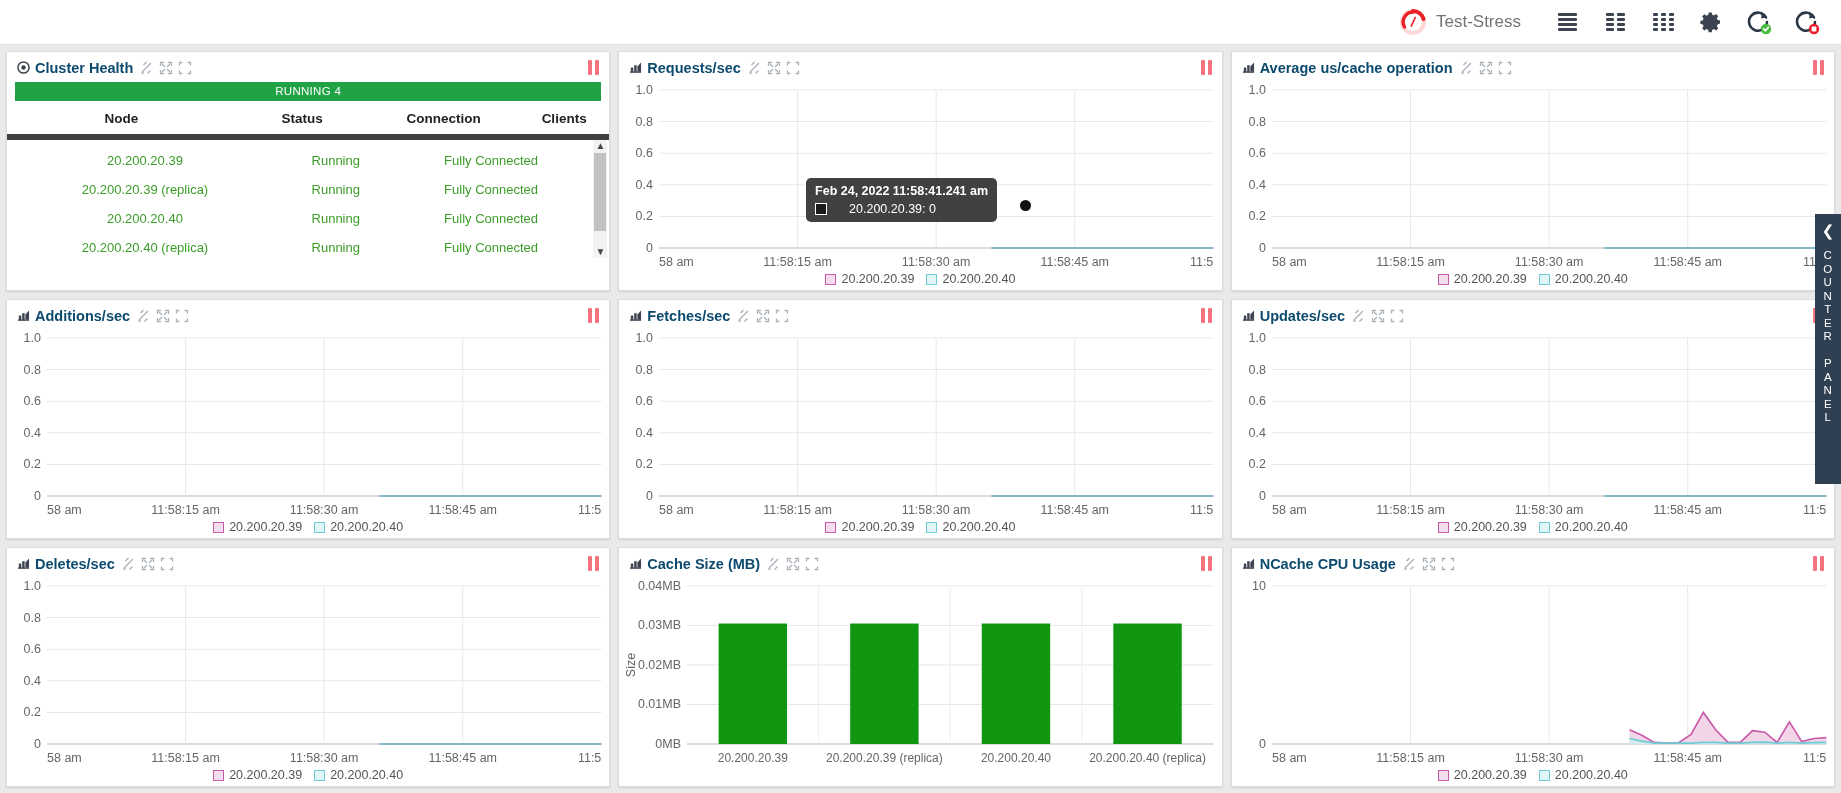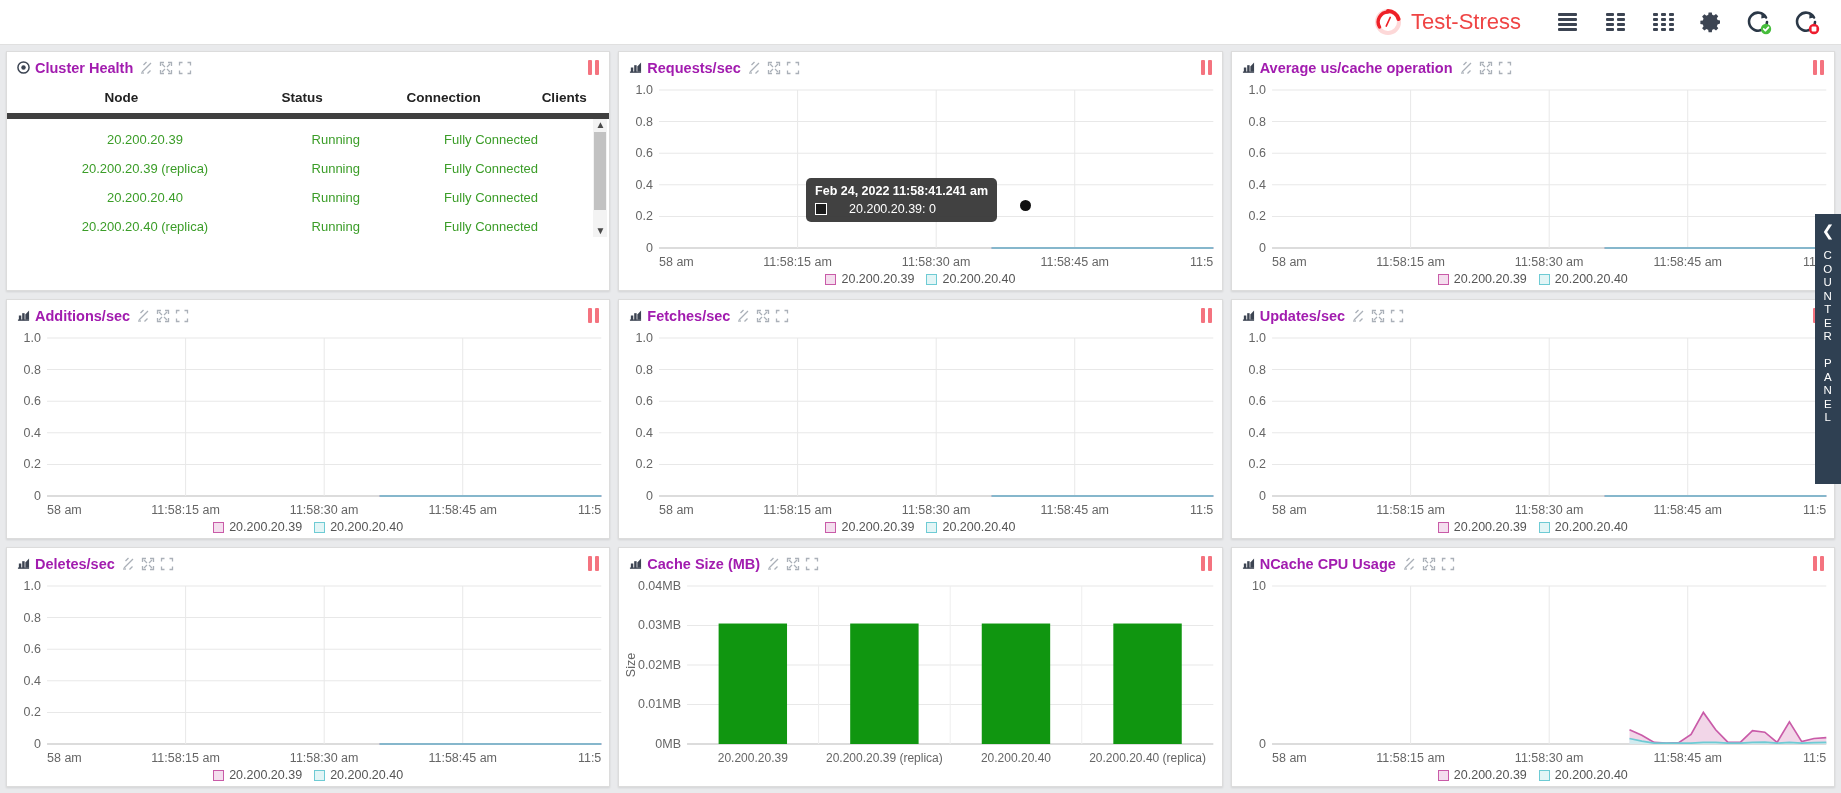--- a/index.html
+++ b/index.html
@@ -32,21 +32,21 @@
   .add-dash {
     margin-left: 18px; width: 26px; height: 26px;
     cursor: pointer; display:flex; align-items:center; justify-content:center;
   }
   .topbar-right {
     margin-left: auto; display: flex; align-items: center;
     height: 45px; padding-right: 10px;
   }
   .brand-wrap { display: flex; align-items: center; margin-right: 22px; }
   .brand-icon { width: 26px; height: 26px; margin-right: 10px; }
-  .brand-name { font-size: 22px; color: #ef4444; white-space: nowrap; }
+  .brand-name { font-size: 17px; color: #737373; white-space: nowrap; }
   .tool-btn {
     width: 48px; height: 45px; display: flex;
     align-items: center; justify-content: center; cursor: pointer;
   }
 
   
   .lay { display:flex; flex-direction:column; justify-content:space-between; height:19px; }
   .lay .r { display:flex; gap:3px; }
   .lay .b { background:#3c4452; height:3px; border-radius:1px; }
   .lay1 .b { width:19px; }
@@ -70,21 +70,21 @@
     position: relative;
     display: flex; flex-direction: column;
     overflow: hidden;
   }
   .panel-head {
     display: flex; align-items: center;
     padding: 7px 10px 4px 10px;
     height: 28px; flex: 0 0 auto;
   }
   .panel-title {
-    font-size: 14.5px; font-weight: bold; color: #a21caf;
+    font-size: 14.5px; font-weight: bold; color: #0c4a6e;
     white-space: nowrap; margin-right: 7px;
   }
   .head-icon { margin-right: 5px; display:flex; align-items:center; cursor:pointer; }
   .head-icon.static { cursor: default; }
   .pause-btn {
     margin-left: auto; display: flex; gap: 3px; cursor: pointer;
   }
   .pause-btn i { display:block; width:4px; height:15px; background:#f4737f; border-radius:1px; }
   .panel-body { flex: 1 1 auto; position: relative; overflow: hidden; }
 
@@ -289,20 +289,21 @@
         <svg width="14" height="14" viewBox="0 0 14 14">
             <path d="M1.5 4.5V1.5H4.5 M9.5 1.5h3V4.5 M12.5 9.5v3H9.5 M4.5 12.5h-3V9.5" stroke="#aab0b8" stroke-width="1.3" fill="none"></path>
           </svg>
       </span>
       <span class="pause-btn">
           <i></i>
           <i></i>
         </span>
     </div>
     <div class="panel-body">
+      <div class="running-bar">RUNNING 4</div>
       <table class="ch-table">
         <thead>
             <tr>
           <th>Node</th>
           <th>Status</th>
           <th>Connection</th>
           <th>Clients</th>
         </tr>
           </thead>
       </table>

